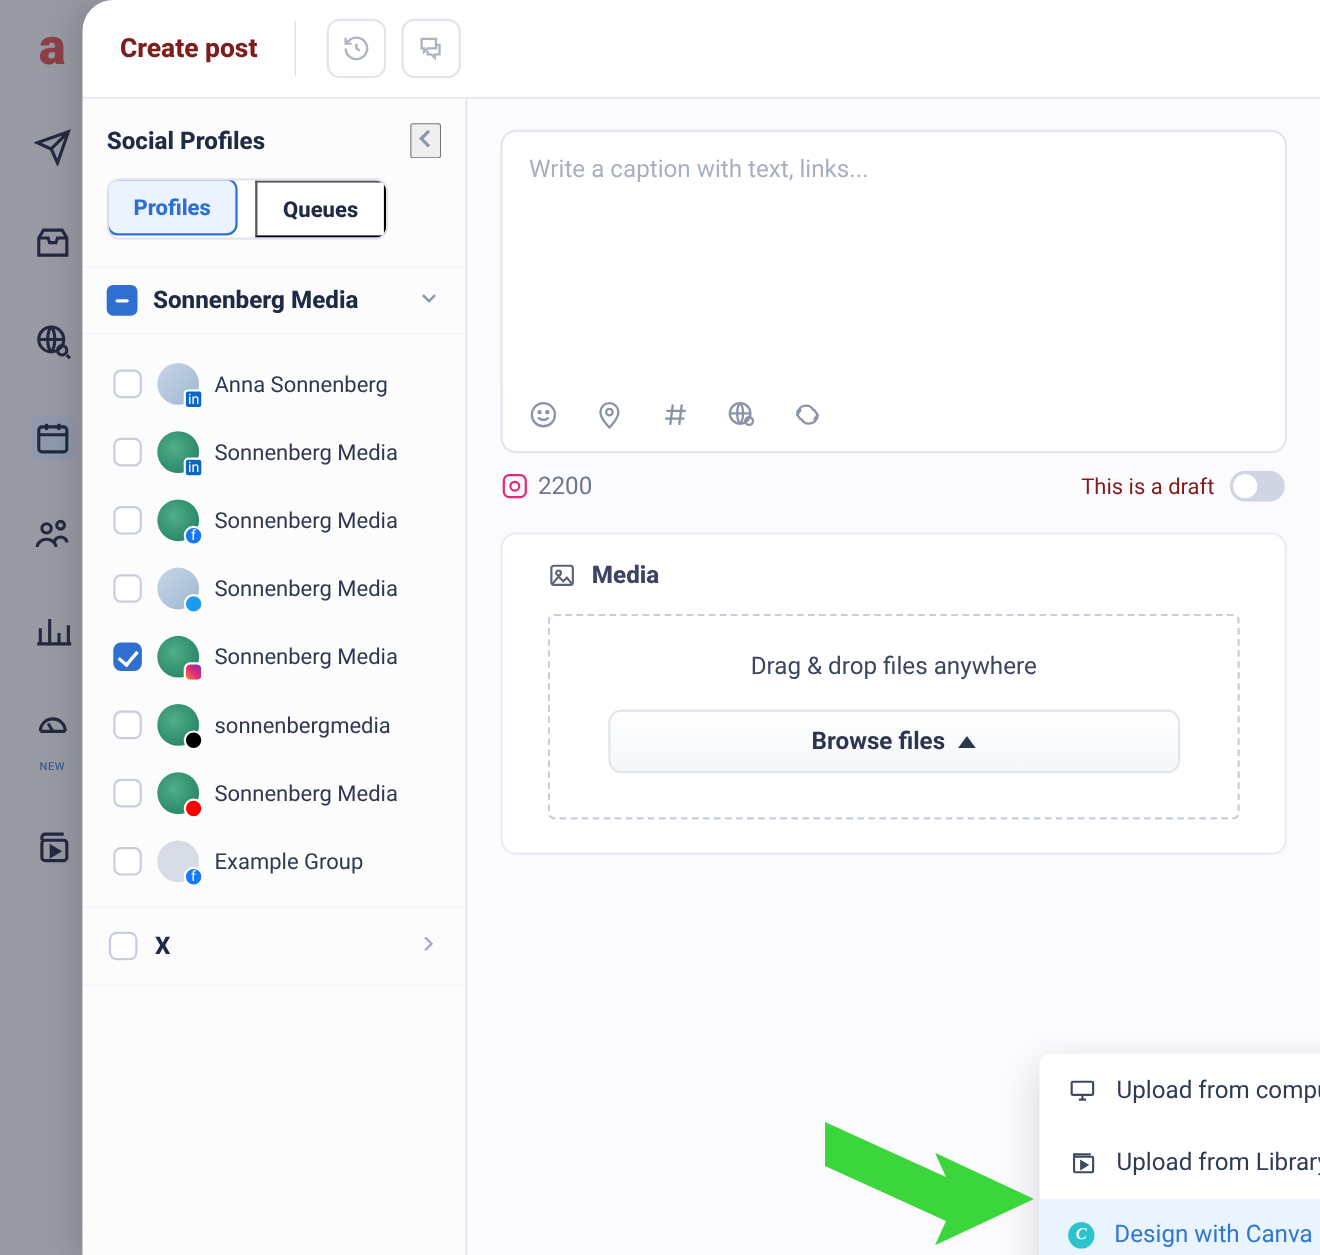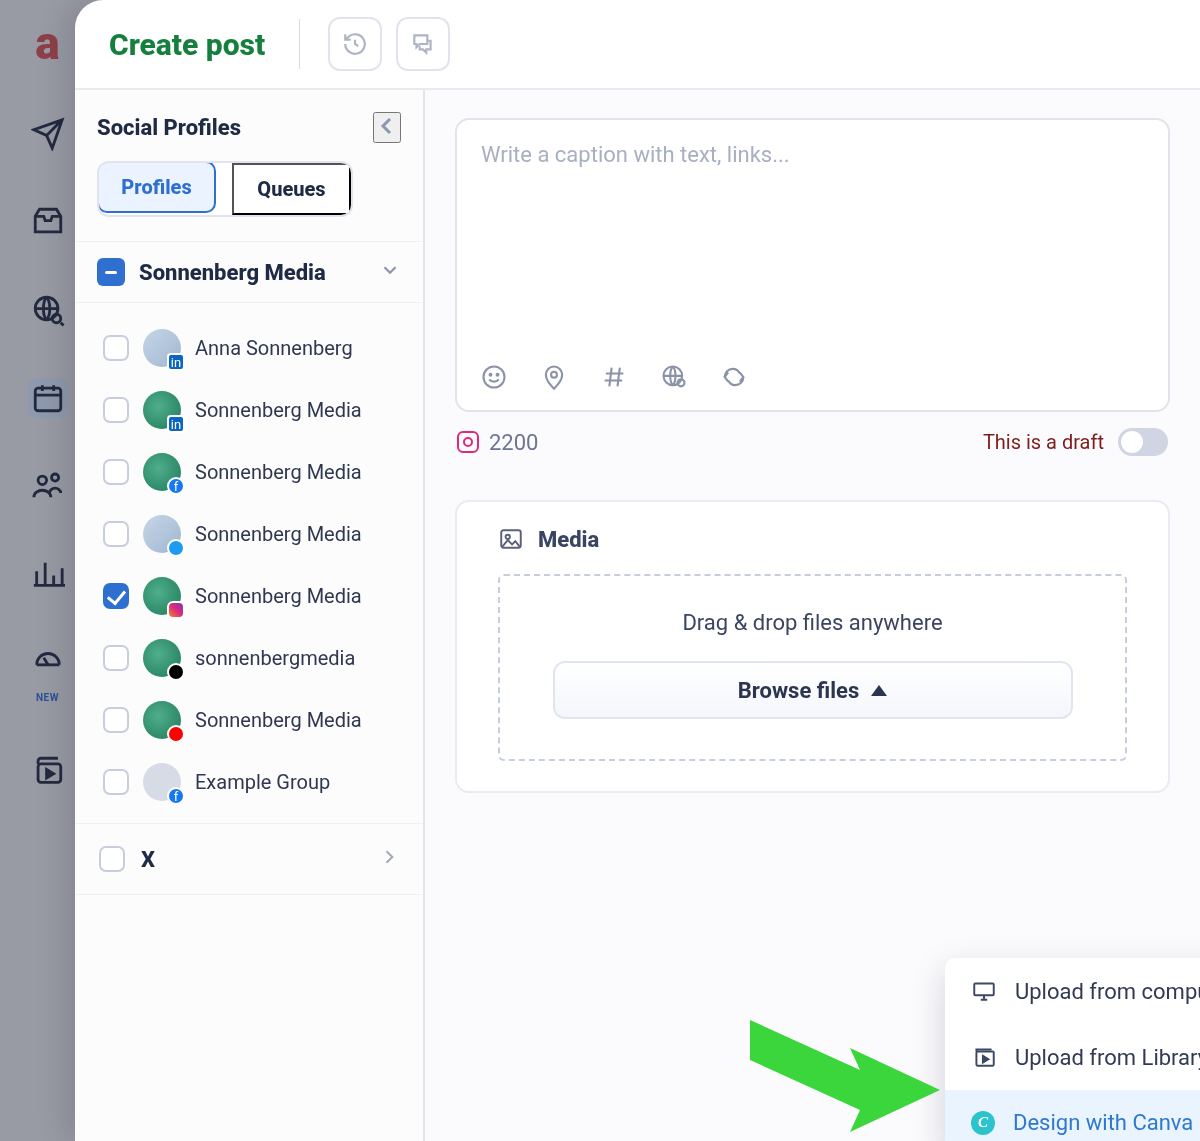--- a/index.html
+++ b/index.html
@@ -3,24 +3,24 @@
 <meta charset="utf-8">
 <style>
   *{box-sizing:border-box;margin:0;padding:0;font-family:-apple-system,BlinkMacSystemFont,"Segoe UI",Roboto,Helvetica,Arial,sans-serif}
   body{background:#e8eaf0;width:1200px;height:1141px;overflow:hidden;position:relative}
   .bg-overlay{position:absolute;inset:0;background:rgba(40,44,60,.42);z-index:1}
   .side-rail{position:absolute;left:0;top:0;width:95px;height:100%;z-index:0;padding-top:20px;display:flex;flex-direction:column;align-items:center;gap:48px}
   .side-rail .logo{color:#d85050;font-weight:900;font-size:46px;line-height:1}
   .rail-icon{width:40px;height:40px;display:flex;align-items:center;justify-content:center;color:#1f2a44}
   .rail-icon svg{width:34px;height:34px;stroke:#1f2a44;stroke-width:2;fill:none}
   .rail-icon.active{background:#d9e8ff;border-radius:8px}
-  .new-badge{font-size:10px;font-weight:700;color:#2f6fd0;letter-spacing:.5px;margin-top:-38px}
+  .new-badge{font-size:10px;font-weight:400;color:#2f6fd0;letter-spacing:.5px;margin-top:-38px}
   .modal{position:absolute;left:75px;top:0;right:0;bottom:0;background:#fff;border-top-left-radius:28px;z-index:2;display:flex;flex-direction:column;overflow:hidden;box-shadow:-10px 0 30px rgba(0,0,0,.12)}
   .modal-header{height:90px;display:flex;align-items:center;padding:0 34px;border-bottom:2px solid rgba(190,195,210,.35)}
-  .modal-title{font-size:30px;font-weight:800;color:#15803d}
+  .modal-title{font-size:24px;font-weight:800;color:#7f1d1d}
   .header-divider{width:1px;height:50px;background:#d7dbe6;margin:0 28px 0 34px}
   .hdr-btn{width:54px;height:54px;border:2px solid #e1e4ec;border-radius:12px;background:#fff;display:flex;align-items:center;justify-content:center;margin-right:14px;color:#aeb4c4}
   .hdr-btn svg{width:26px;height:26px;stroke:currentColor;fill:none;stroke-width:2}
   .modal-body{flex:1;display:flex;overflow:hidden}
   .left-col{width:350px;border-right:2px solid rgba(190,195,210,.4);background:#fcfcfd;display:flex;flex-direction:column}
   .lc-head{padding:22px 22px 6px}
   .lc-row{display:flex;align-items:center;justify-content:space-between;margin-bottom:18px}
   .lc-title{font-size:22px;font-weight:800;color:#1f2a44}
   .collapse-btn{color:#8d96ad}
   .collapse-btn svg{width:24px;height:24px;stroke:currentColor;stroke-width:3;fill:none}
@@ -64,21 +64,21 @@
   .yp-title{font-size:30px;font-weight:800;color:#1f2a44}
   .yp-actions{display:flex;gap:14px}
   .icon-sq{width:52px;height:52px;border:2px solid #e1e4ec;border-radius:12px;background:#fff;display:flex;align-items:center;justify-content:center;color:#8d96ad}
   .icon-sq svg{width:26px;height:26px;stroke:currentColor;fill:none;stroke-width:1.8}
   .caption-box{border:2px solid #e1e4ec;border-radius:14px;background:#fff;padding:0}
   .caption{width:100%;min-height:230px;border:none;outline:none;resize:none;padding:22px 24px;font-size:22px;color:#333;border-radius:14px 14px 0 0}
   .caption::placeholder{color:#a7afc1}
   .tool-row{display:flex;align-items:center;gap:30px;padding:8px 22px 18px}
   .tool{width:30px;height:30px;color:#8a93a8;display:flex;align-items:center;justify-content:center}
   .tool svg{width:28px;height:28px;stroke:currentColor;fill:none;stroke-width:1.8}
-  .meta-row{display:flex;align-items:center;justify-content:space-between;margin:16px 2px 44px}
+  .meta-row{display:flex;align-items:center;justify-content:space-between;margin:16px 2px 28px}
   .ig-count{display:flex;align-items:center;gap:10px;color:#6d7690;font-size:22px}
   .ig-ico{width:22px;height:22px;border:2px solid #dd2a7b;border-radius:6px;position:relative}
   .ig-ico::after{content:"";position:absolute;inset:4px;border:2px solid #dd2a7b;border-radius:50%}
   .draft-wrap{display:flex;align-items:center;gap:14px;color:#7f1d1d;font-size:20px}
   .toggle{width:50px;height:28px;background:#cfd5e2;border-radius:20px;position:relative}
   .toggle::after{content:"";position:absolute;left:3px;top:3px;width:22px;height:22px;background:#fff;border-radius:50%}
   .media-card{border:2px solid #e8ebf2;border-radius:14px;background:#fff;padding:24px 41px 30px}
   .media-head{display:flex;align-items:center;gap:14px;margin-bottom:22px}
   .media-head svg{width:26px;height:26px;stroke:#5a6278;fill:none;stroke-width:1.8}
   .media-title{font-size:22px;font-weight:800;color:#394563}

